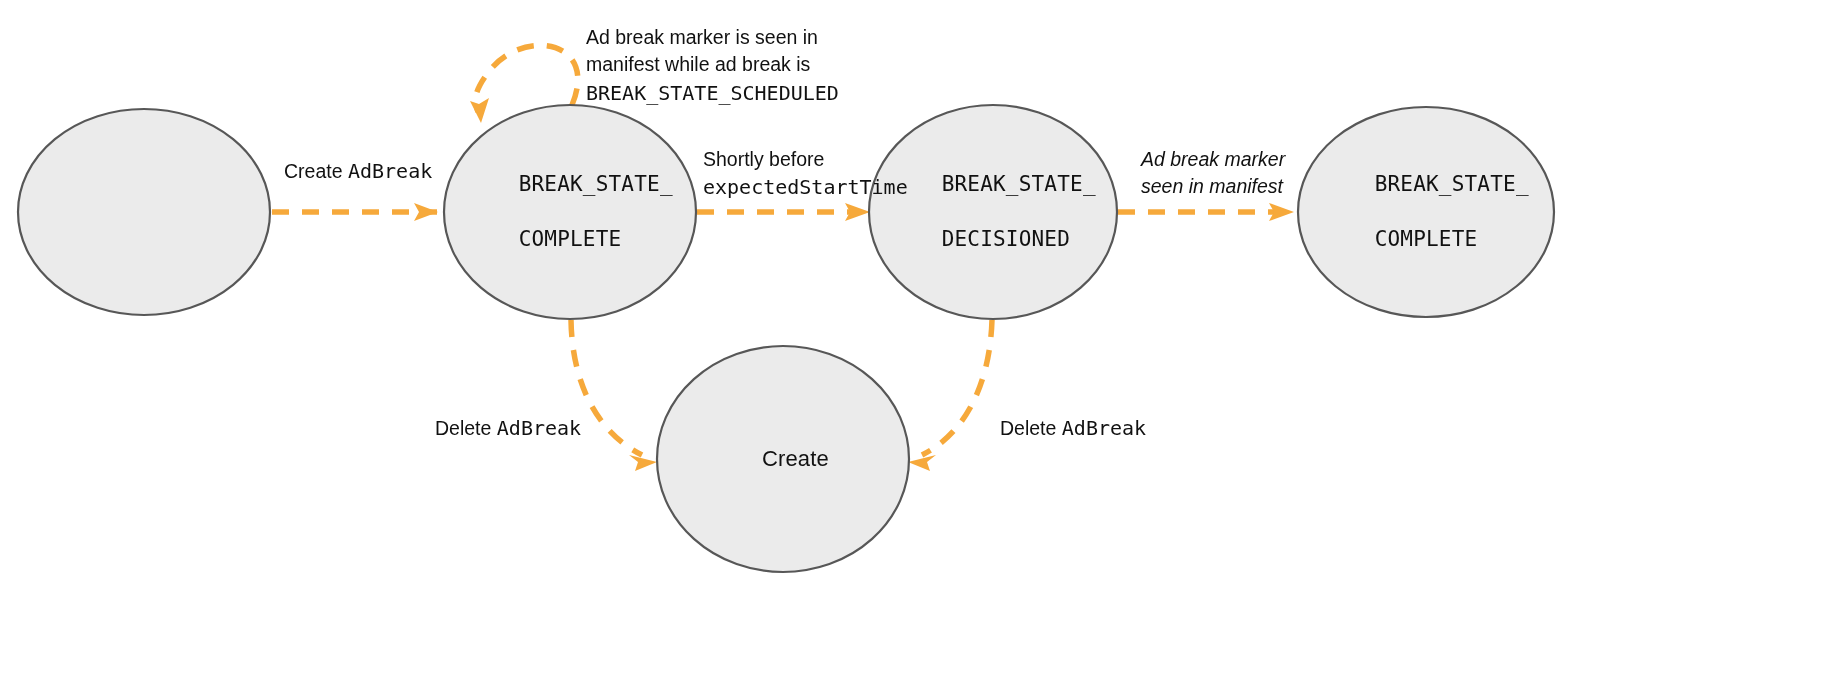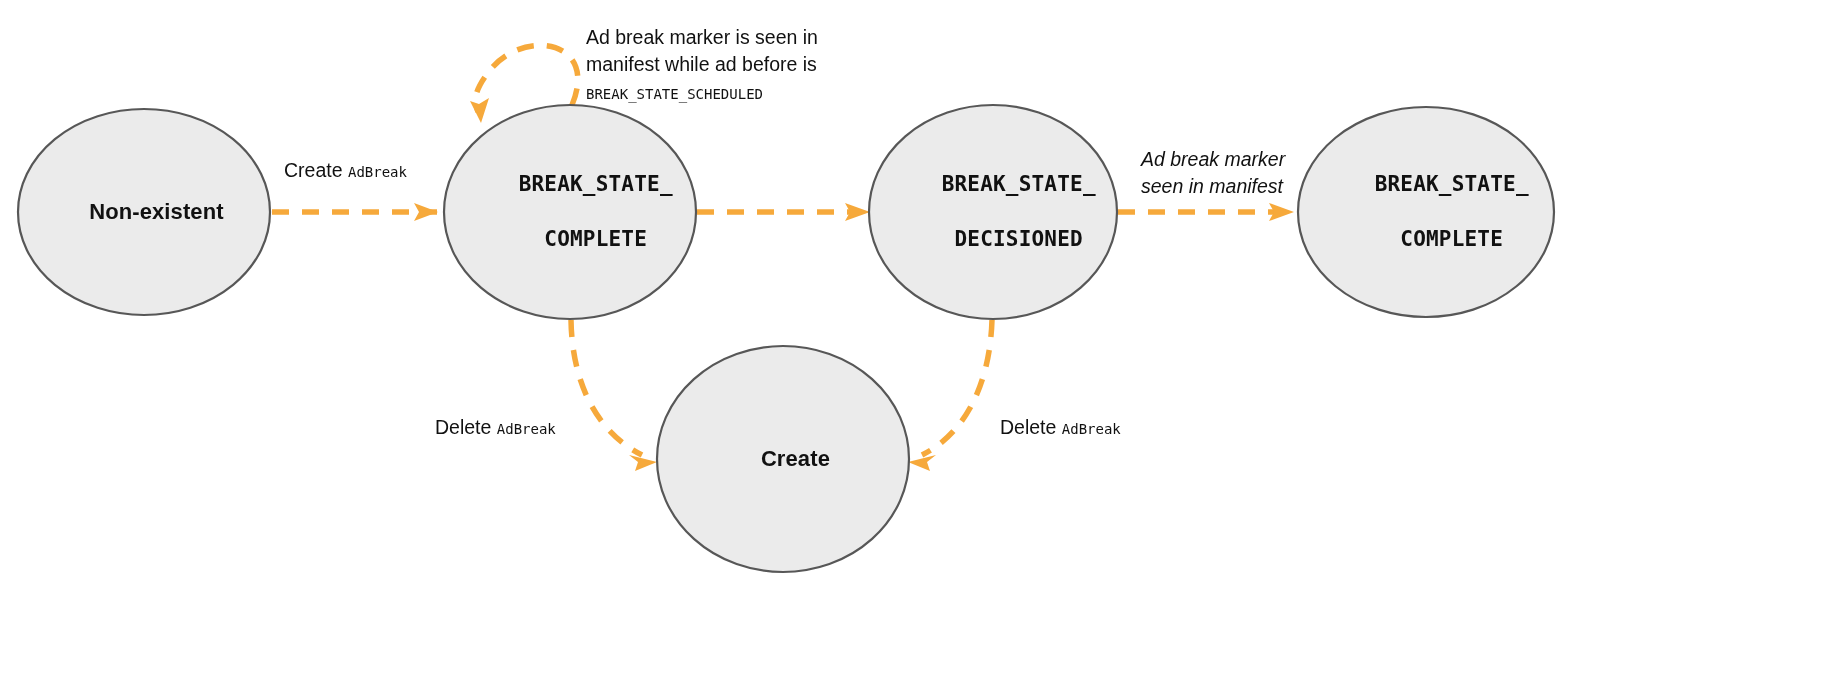--- a/index.html
+++ b/index.html
@@ -38,23 +38,22 @@
     stroke-linecap: butt;
     stroke-dasharray: 17 13;
   }
   .edge-arrow {
     fill: #f6a93b;
     stroke: none;
   }
   
   .node-label {
     position: absolute;
-    text-align: center;
     color: #111111;
-    font-weight: bold;
+    font-weight: normal;
     line-height: 1.30;
     transform: translate(-50%, -50%);
     white-space: pre;
     pointer-events: none;
   }
   .node-label.mono {
     font-family: "DejaVu Sans Mono", "Liberation Mono", monospace;
     font-size: 21px;
     letter-spacing: 0.2px;
   }
@@ -66,21 +65,21 @@
   .edge-label {
     position: absolute;
     color: #111111;
     font-size: 19.5px;
     line-height: 1.40;
     font-family: "Liberation Sans", sans-serif;
     white-space: nowrap;
   }
   .edge-label .mono-frag {
     font-family: "DejaVu Sans Mono", "Liberation Mono", monospace;
-    font-size: 14px;
+    font-size: 20px;
   }
   .edge-label .line {
     display: block;
   }
 </style>
 </head>
 <body>
 
 <div id="diagram-root">
 
@@ -116,23 +115,20 @@
       <polygon class="edge-arrow" points="908,462 936,455 927,462 930,471"></polygon>
     </g>
 
     <ellipse class="node-ellipse" cx="144" cy="212" rx="126" ry="103"></ellipse>
     <ellipse class="node-ellipse" cx="570" cy="212" rx="126" ry="107"></ellipse>
     <ellipse class="node-ellipse" cx="993" cy="212" rx="124" ry="107"></ellipse>
     <ellipse class="node-ellipse" cx="1426" cy="212" rx="128" ry="105"></ellipse>
     <ellipse class="node-ellipse" cx="783" cy="459" rx="126" ry="113"></ellipse>
   </svg>
 
-  <div class="node-label sans" style="left:144px; top:212px;">
-    <span>Non-existent</span>
-  </div>
 
   <div class="node-label mono" style="left:570px; top:212px;">
     <span>BREAK_STATE_</span><br>
     <span>COMPLETE</span>
   </div>
 
   <div class="node-label mono" style="left:993px; top:212px;">
     <span>BREAK_STATE_</span><br>
     <span>DECISIONED</span>
   </div>
@@ -144,22 +140,26 @@
 
   <div class="node-label sans" style="left:783px; top:459px;">
     <span>Create</span>
   </div>
 
   <div class="edge-label" style="left: 284px; top: 157px;">
       <span class="line"><span>Create </span><span class="mono-frag">AdBreak</span></span>
     </div>
   <div class="edge-label" style="left: 586px; top: 24px;">
       <span class="line"><span>Ad break marker is seen in</span></span>
-      <span class="line"><span>manifest while ad before is</span></span>
+      <span class="line"><span>manifest while ad break is</span></span>
       <span class="line"><span class="mono-frag">BREAK_STATE_SCHEDULED</span></span>
+    </div>
+  <div class="edge-label" style="left: 703px; top: 146px;">
+      <span class="line"><span>Shortly before</span></span>
+      <span class="line"><span class="mono-frag">expectedStartTime</span></span>
     </div>
   <div class="edge-label" style="left: 1141px; top: 146px; font-style: italic;">
       <span class="line"><span>Ad break marker</span></span>
       <span class="line"><span>seen in manifest</span></span>
     </div>
   <div class="edge-label" style="left: 435px; top: 414px;">
       <span class="line"><span>Delete </span><span class="mono-frag">AdBreak</span></span>
     </div>
   <div class="edge-label" style="left: 1000px; top: 414px;">
       <span class="line"><span>Delete </span><span class="mono-frag">AdBreak</span></span>

